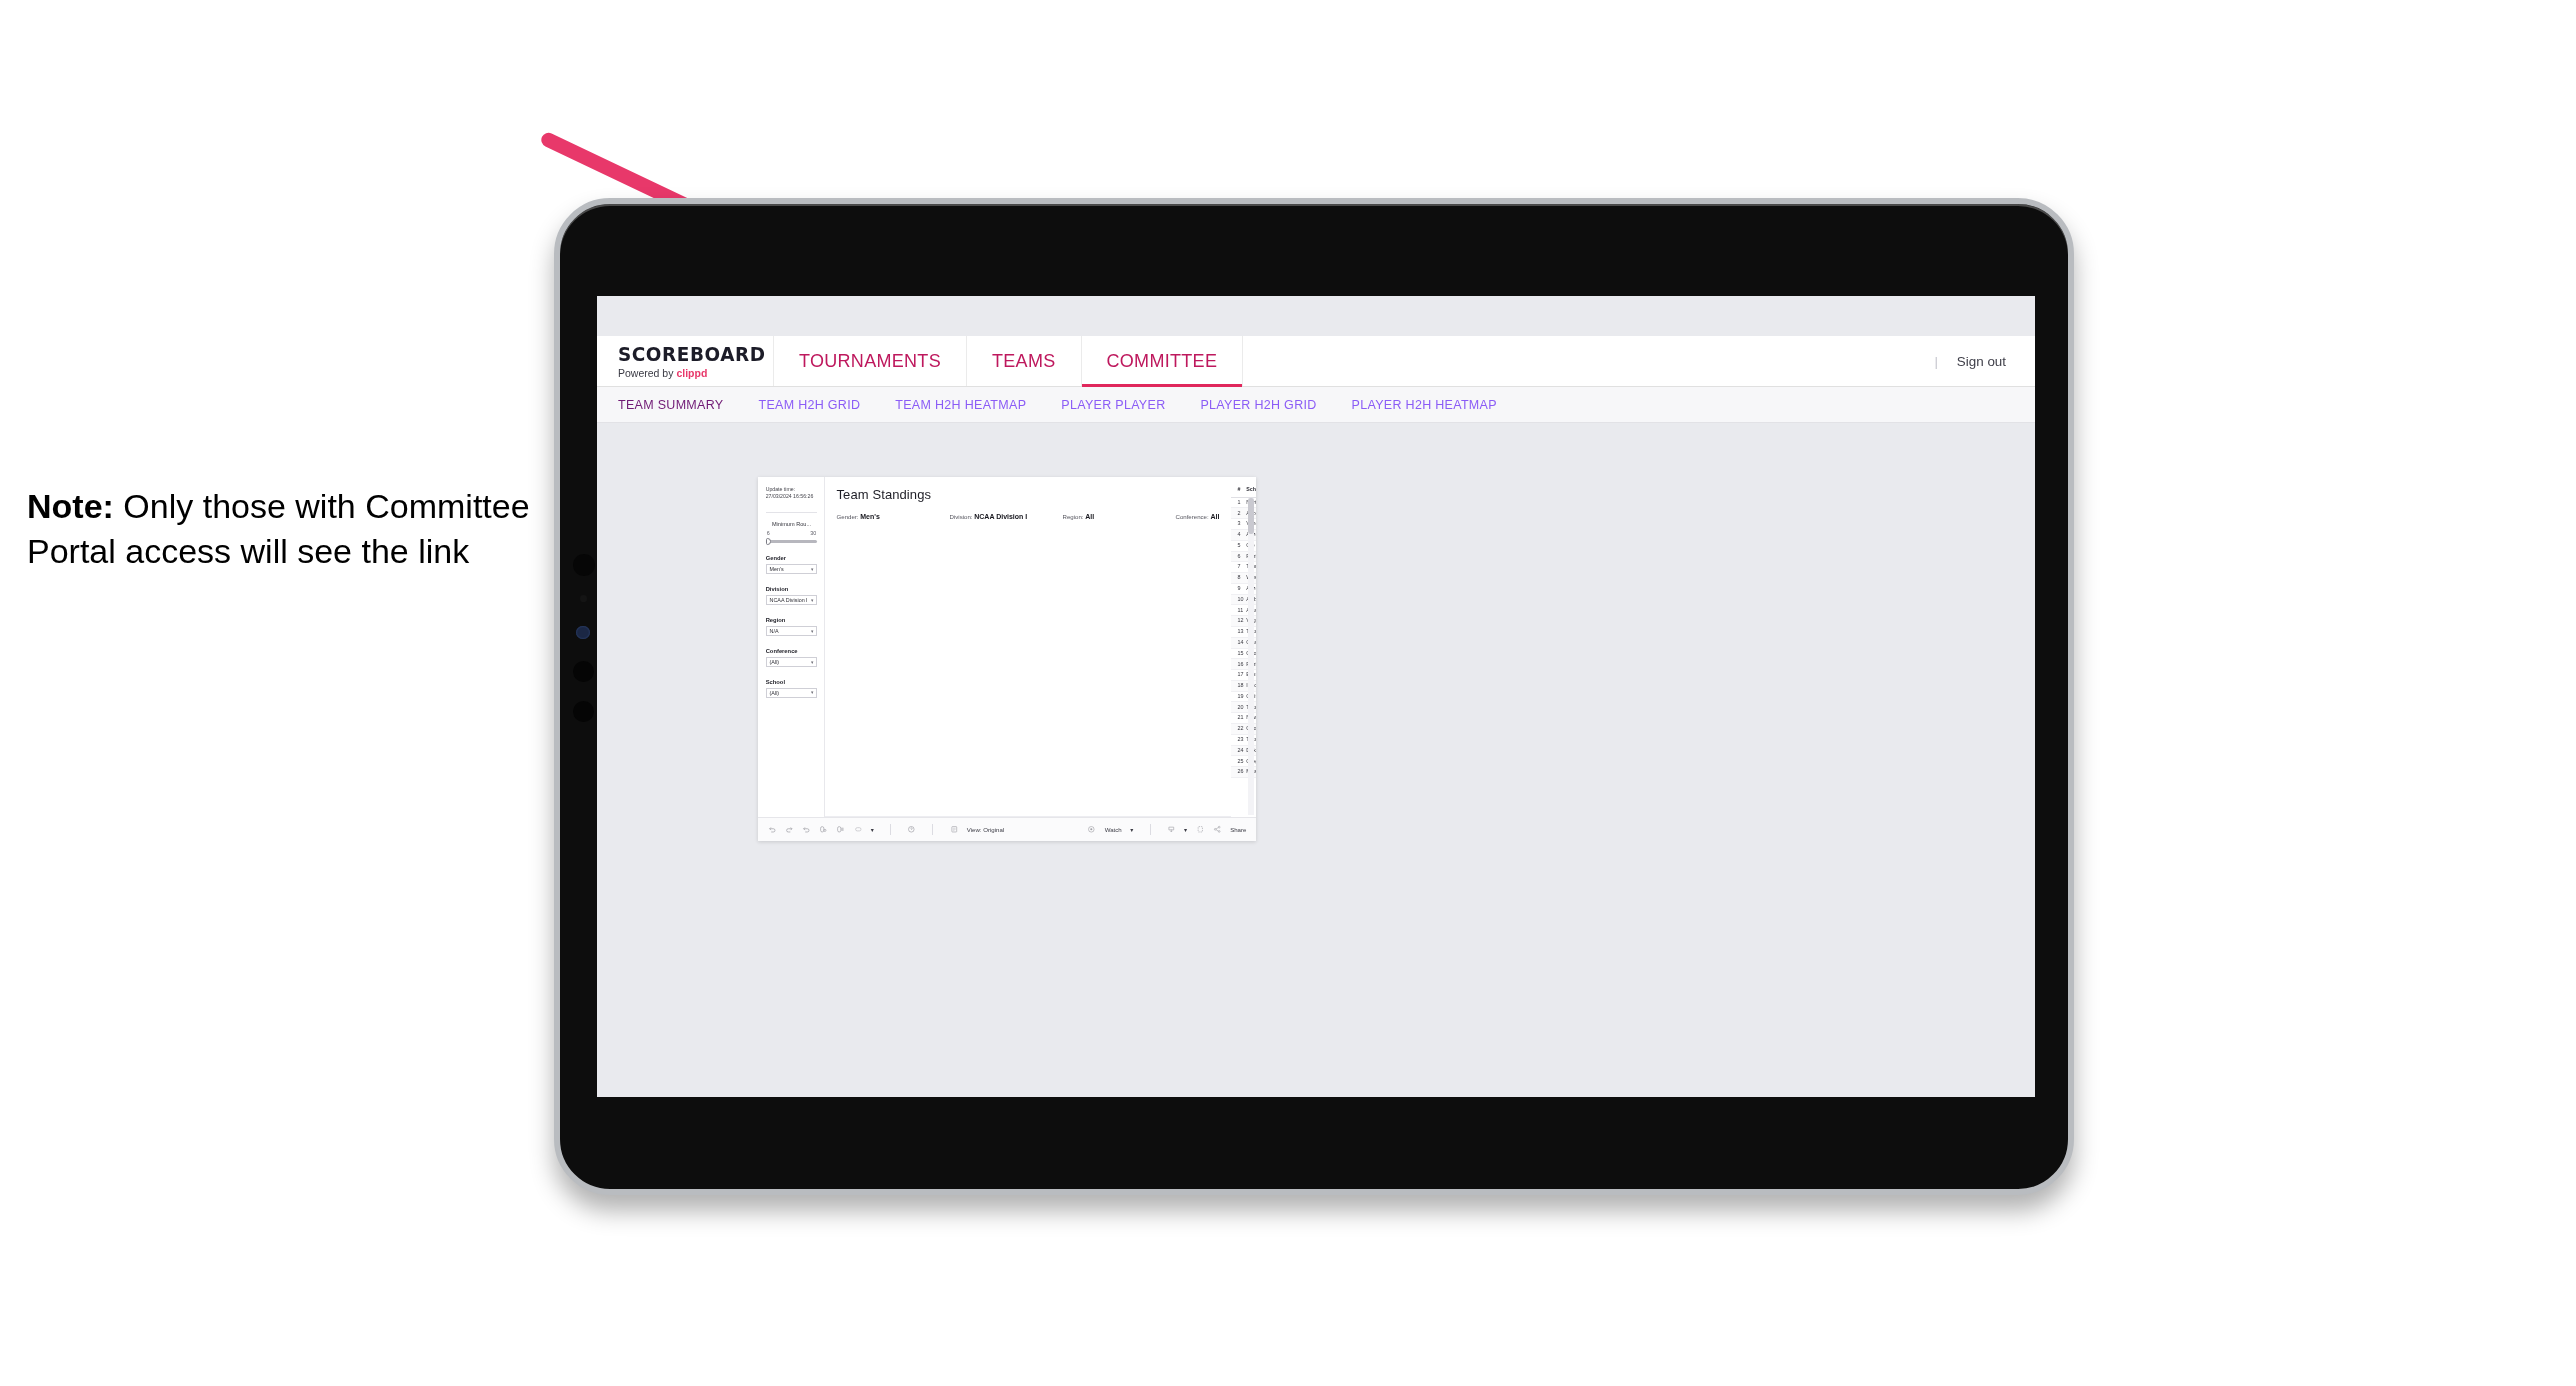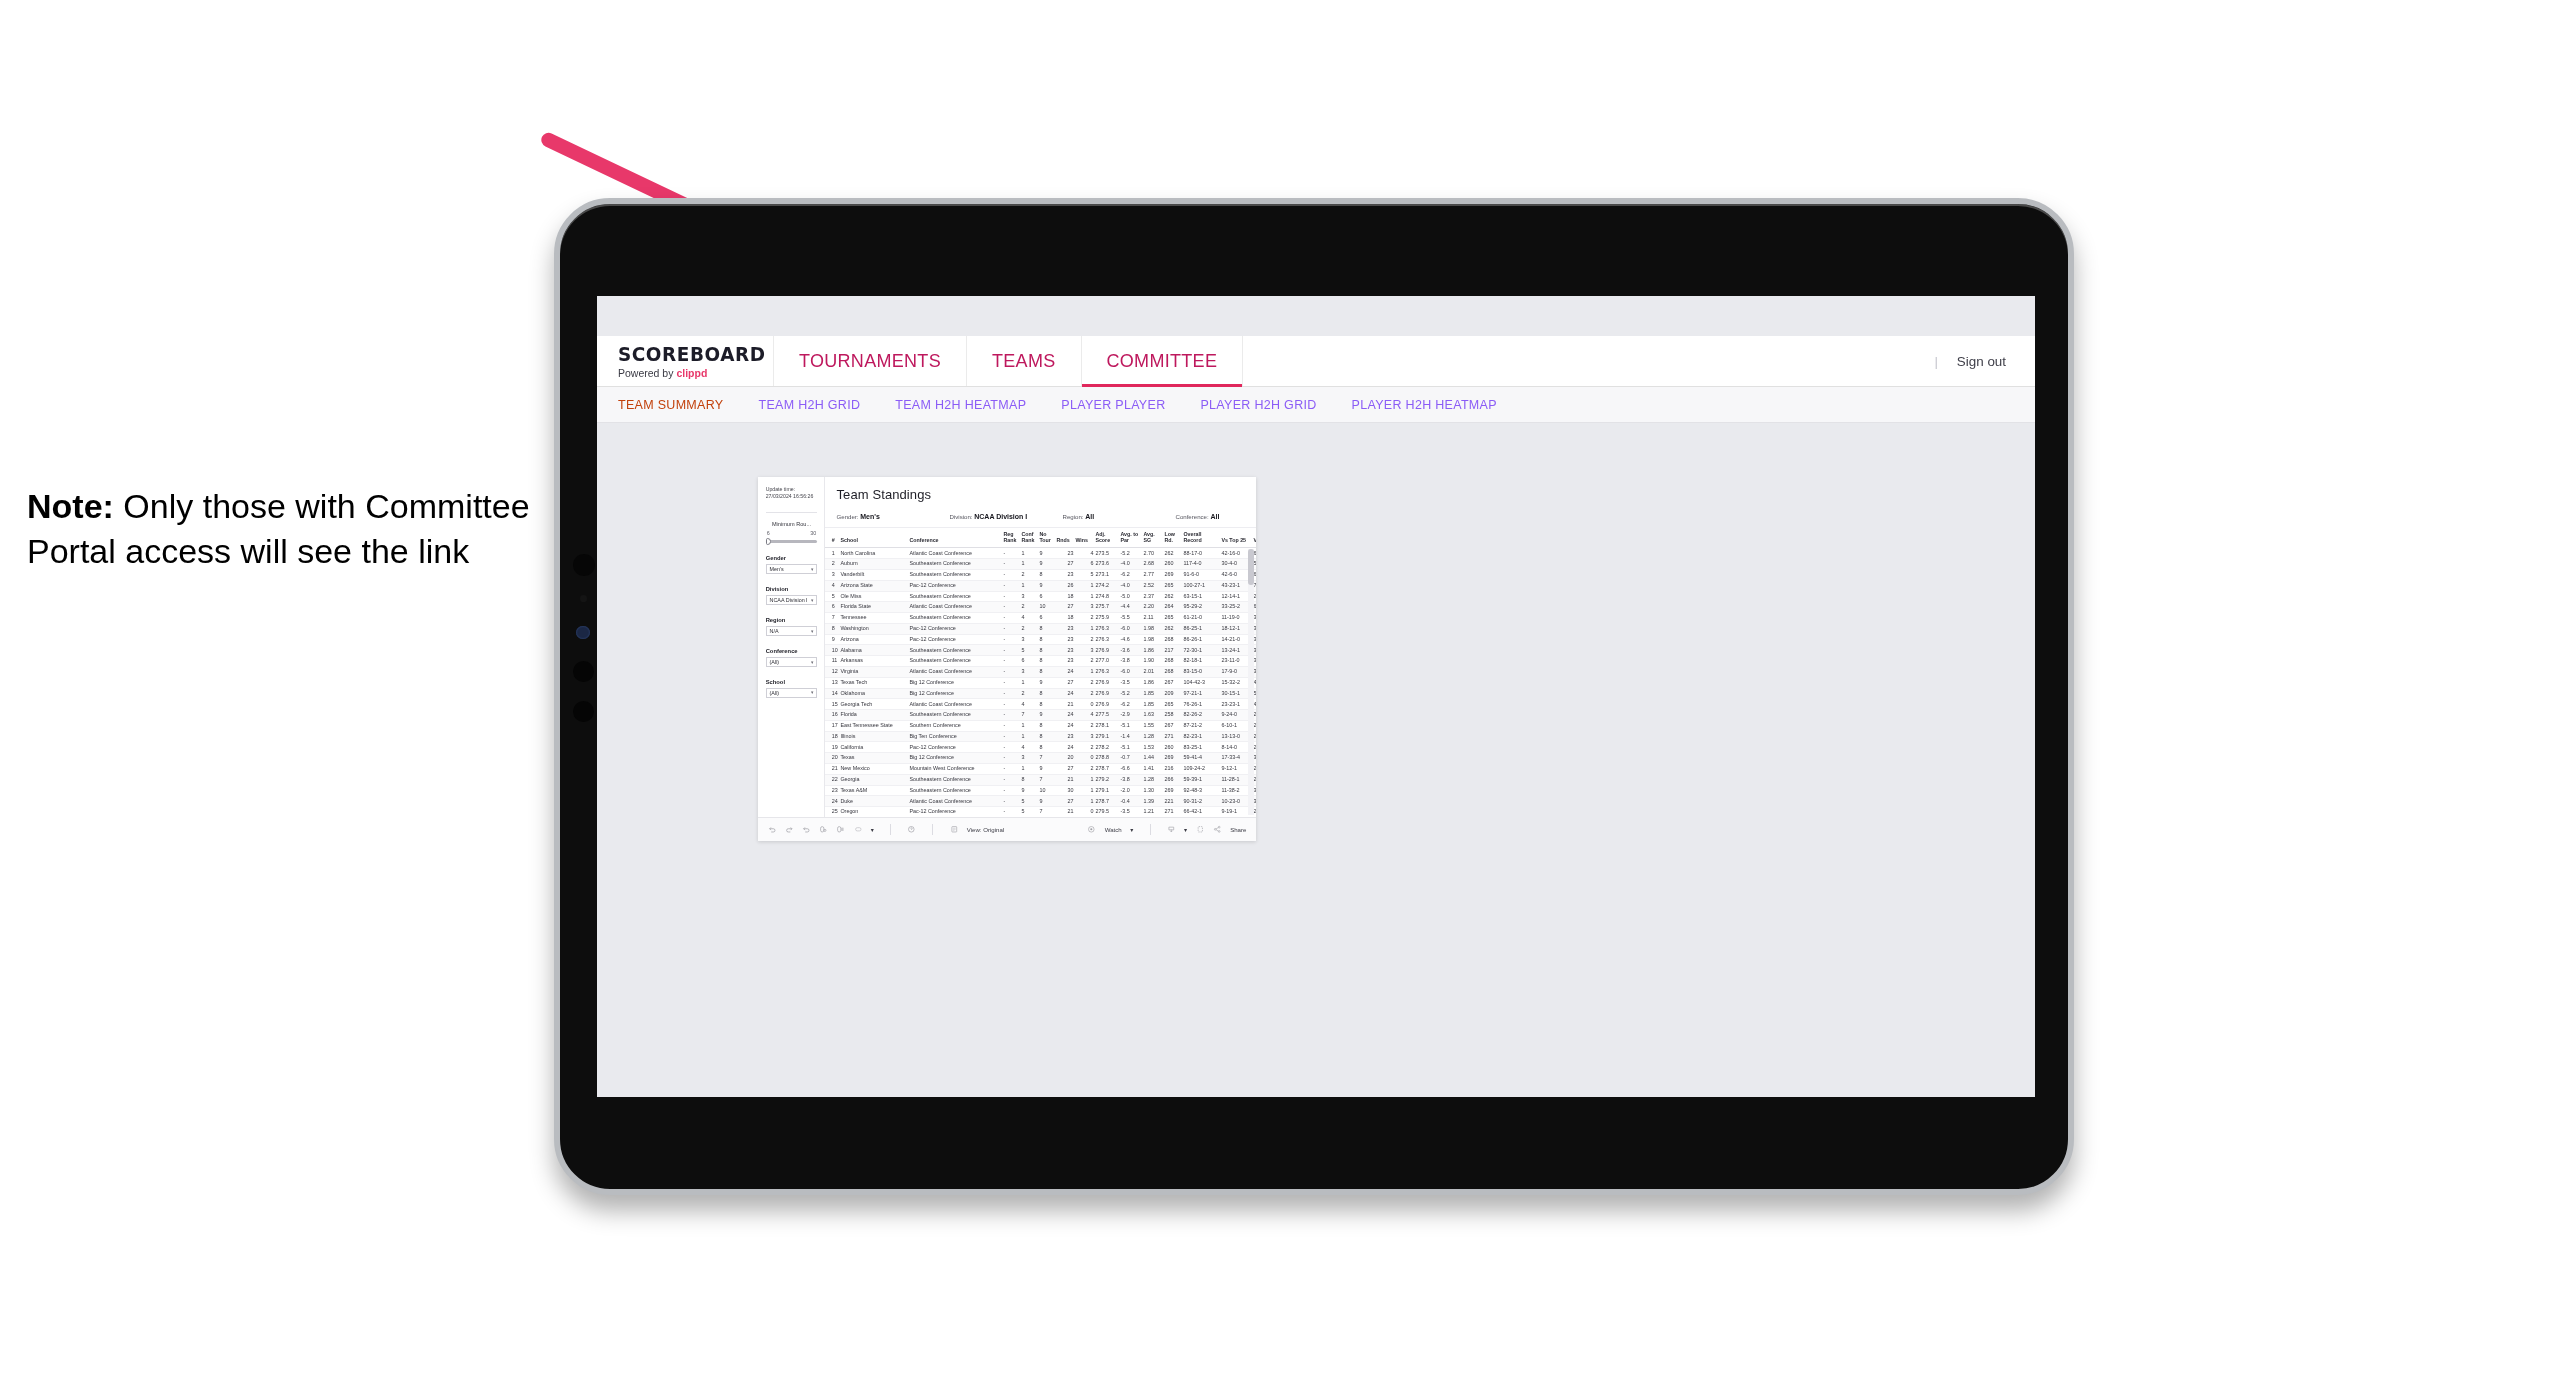--- a/index.html
+++ b/index.html
@@ -83,21 +83,21 @@
     font-size: 13.4px; color:#40404a;
   }
   .sep-bar { color:#c5c5cc; }
 
   
   .subnav {
     height: 36px; background:#f7f7f9; display:flex; align-items:center;
     padding-left: 21px; gap: 35px; border-bottom:1px solid #e2e2e6;
   }
   .subnav-item { font-size: 12.5px; letter-spacing:0.3px; color:#8b5cf6; cursor:pointer; }
-  .subnav-item.active { color:#c2410c; }
+  .subnav-item.active { color:#701a75; }
 
   
   .viz-area { position:relative; height: 713px; background:#e9eaee; }
   .viz-card {
     position:absolute; left: 161px; top: 54px; width: 498px; height: 364px;
     background:#ffffff; box-shadow: 0 1px 3.8px rgba(0,0,0,.14);
     display:flex; flex-direction:column;
   }
   .viz-body { flex:1; display:flex; min-height:0; }
 
@@ -115,21 +115,21 @@
   .f-group { margin-top: 12.5px; }
   .f-label { font-size:5.8px; font-weight:700; color:#23232b; margin-bottom:2.9px; }
   .f-select {
     height: 9.6px; border:1px solid #cfcfd6; background:#fff;
     display:flex; align-items:center; justify-content:space-between;
     padding: 0 2.9px; font-size:5.4px; color:#2c2c34;
   }
   .f-caret { color:#6e6e77; font-size:4.8px; }
 
   
-  .tbl-panel { flex:1; display:flex; flex-direction:column; min-width:0; position:relative; }
+  .tbl-panel { flex:1; display:flex; flex-direction:row; min-width:0; position:relative; }
   .tbl-head-block { padding: 9.6px 11.5px 6.7px 11.5px; border-bottom:1px solid #ededf1; }
   .tbl-title { font-size: 13px; color:#1e1e26; letter-spacing:0.1px; }
   .tbl-meta { display:flex; margin-top: 11.5px; font-size: 6.1px; color:#55555e; }
   .tbl-meta > div { margin-right: 0; }
   .tbl-meta .m1 { width: 113px; }
   .tbl-meta .m2 { width: 113px; }
   .tbl-meta .m3 { width: 113px; }
   .tbl-meta strong { color:#16161d; font-weight:700; font-size:7px; }
 
   .grid-wrap { flex:1; overflow:hidden; position:relative; }

